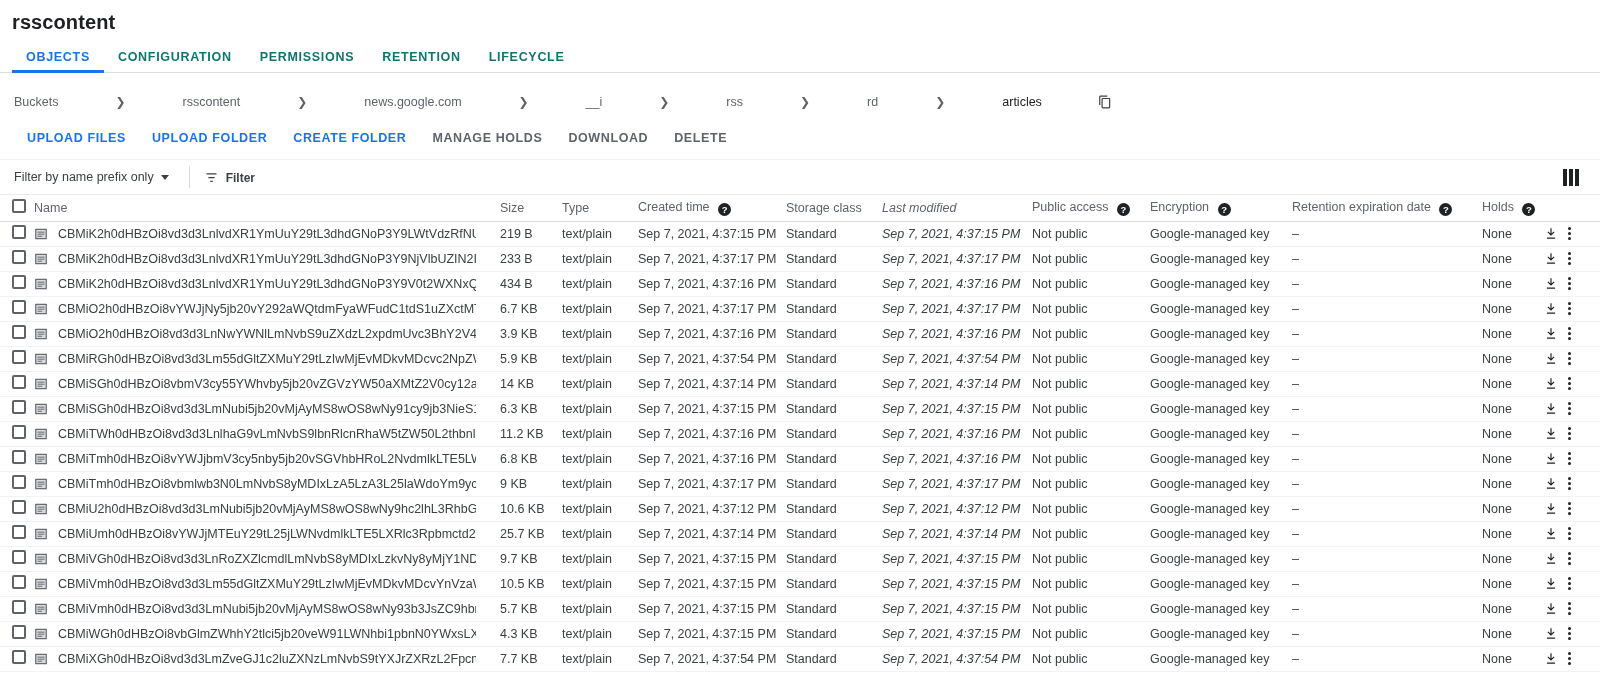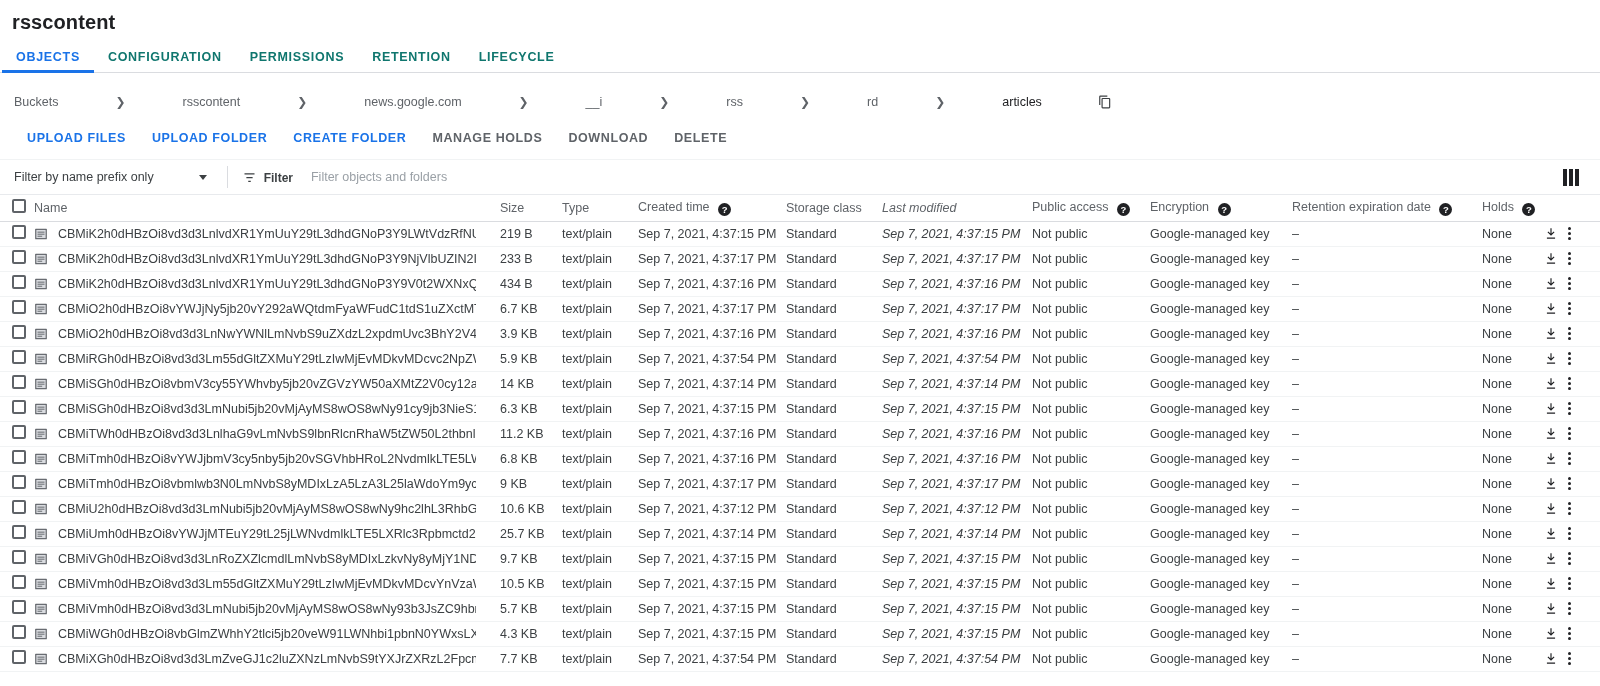--- a/index.html
+++ b/index.html
@@ -20,21 +20,21 @@
     padding: 11px 0 0 12px;
     height: 42px;
     color: #202124;
   }
 
   .tabs {
     display: flex;
     align-items: flex-end;
     height: 31px;
     border-bottom: 1px solid #dadce0;
-    padding-left: 2px;
+    padding-left: 12px;
   }
   .tab {
     font-size: 12.5px;
     font-weight: bold;
     letter-spacing: 0.7px;
     color: #0f766e;
     padding: 0 14px 8px 14px;
     cursor: pointer;
     position: relative;
     white-space: nowrap;
@@ -103,21 +103,20 @@
     margin-top: 4px;
     position: relative;
   }
   .filter-select {
     font-size: 12.5px;
     color: #3c4043;
     display: flex;
     align-items: center;
     cursor: pointer;
     padding: 0 6px;
-    gap: 38px;
   }
   .caret {
     margin-left: 7px;
     width: 0; height: 0;
     border-left: 4px solid transparent;
     border-right: 4px solid transparent;
     border-top: 5px solid #3c4043;
   }
   .vdiv {
     width: 1px; height: 22px;
@@ -299,21 +298,20 @@
     <span>Filter by name prefix only</span>
     <span class="caret"></span>
   </div>
   <div class="vdiv"></div>
   <div class="filter-btn">
     <svg width="15" height="15" viewBox="0 0 24 24">
       <path fill="#3c4043" d="M4 5h16v2H4zM7 11h10v2H7zM10 17h4v2h-4z"></path>
     </svg>
     <span>Filter</span>
   </div>
-  <input class="filter-input" type="text" placeholder="Filter objects and folders" style="">
   <span class="col-settings">
     <svg width="19" height="17" viewBox="0 0 19 17">
       <rect x="0" y="0" width="4" height="17" fill="#202124"></rect>
       <rect x="6" y="0" width="4" height="17" fill="#202124"></rect>
       <rect x="12" y="0" width="4" height="17" fill="#202124"></rect>
     </svg>
   </span>
 </div>
 
 <table class="objects">

